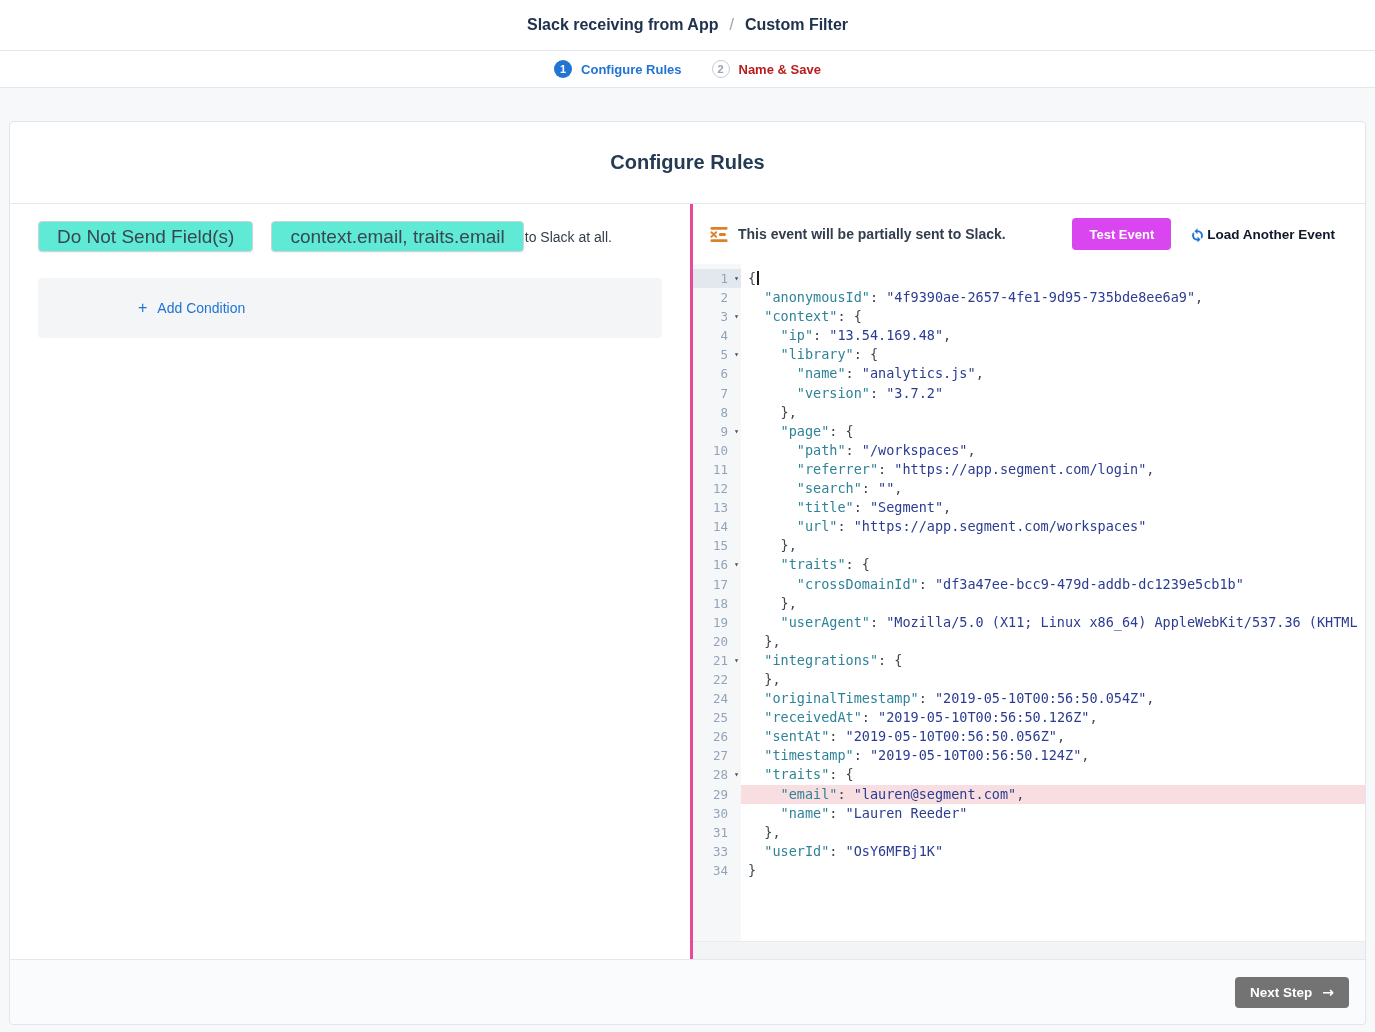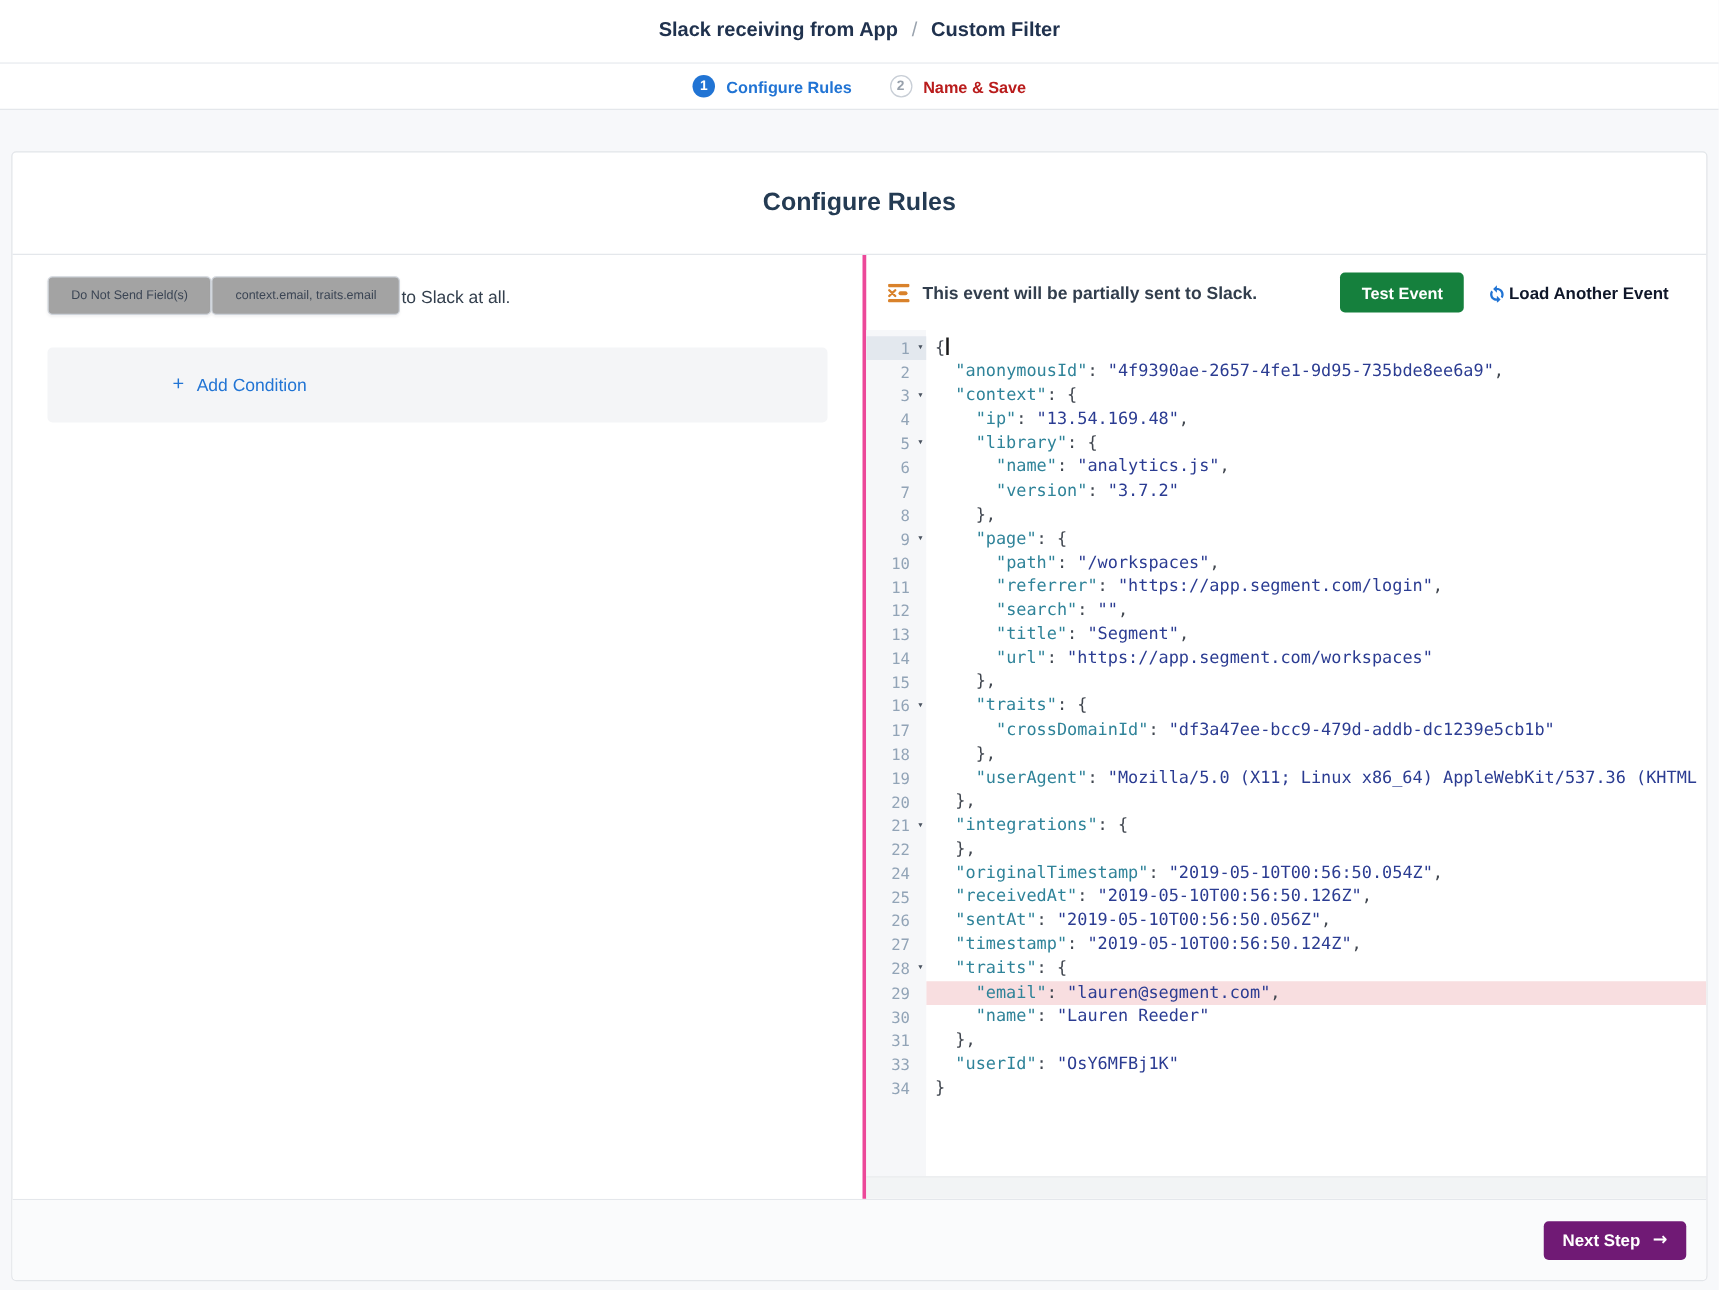--- a/index.html
+++ b/index.html
@@ -40,43 +40,43 @@
   .card-title-row {
     height:82px; border-bottom:1px solid #e4e7eb;
     display:flex; align-items:center; justify-content:center;
     font-size:20px; font-weight:600; color:#243b53;
   }
   .card-body { display:flex; align-items:stretch; }
   
   .left-panel { width:680px; flex:0 0 680px; padding:17px 28px 0; }
   .rule-row { display:flex; align-items:center; }
   .chip {
-    background:#a3a3a3; border:1px solid #ced3da; border-radius:4px;
-    height:31px; padding:0 18px; font-size:10px; color:#3b4554;
+    background:#5eead4; border:1px solid #ced3da; border-radius:4px;
+    height:31px; padding:0 18px; font-size:19px; color:#3b4554;
     font-family:inherit; box-shadow:0 1px 2px rgba(27,39,51,0.06);
     cursor:pointer; white-space:nowrap;
   }
-  .chip + .chip { }
+  .chip + .chip { margin-left:18px; }
   .rule-suffix { margin-left:1px; font-size:14px; color:#333f4d; }
   .add-box {
     margin-top:26px; background:#f4f5f7; border-radius:4px;
     height:60px; display:flex; align-items:center; padding-left:100px;
   }
   .add-link {
     color:#2174d4; font-size:14px; font-weight:500;
     display:flex; align-items:center; gap:10px; cursor:pointer; text-decoration:none;
   }
   .add-link .plus { font-size:16px; font-weight:400; line-height:1; }
   
   .right-panel { flex:1; min-width:0; border-left:3px solid #ec4899; display:flex; flex-direction:column; }
   .event-header { height:60px; flex:0 0 60px; display:flex; align-items:center; padding:0 30px 0 17px; }
   .status-text { margin-left:10px; font-size:14px; font-weight:700; color:#323e4d; white-space:nowrap; }
   .actions { margin-left:auto; display:flex; align-items:center; gap:19px; }
   .btn-primary {
-    background:#15803d; color:#fff; border:none; border-radius:4px;
+    background:#d946ef; color:#fff; border:none; border-radius:4px;
     height:32px; padding:0 17px; font-size:13px; font-weight:600;
     font-family:inherit; cursor:pointer; white-space:nowrap;
   }
   .load-link {
     display:flex; align-items:center; gap:2px; color:#0f172a;
     font-size:13.5px; font-weight:600; cursor:pointer; white-space:nowrap;
   }
   
   .editor {
     height:677px; flex:0 0 677px; overflow:hidden; padding-top:5px;
@@ -98,21 +98,21 @@
   .t-p { color:#40464f; }
   .cursor { display:inline-block; width:2px; height:14px; background:#1b1b1b; vertical-align:-2px; margin-left:1px; }
   .editor-scroll { height:18px; flex:0 0 18px; background:#f2f4f5; border-top:1px solid #e9ebee; }
   
   .card-footer {
     height:65px; border-top:1px solid #e4e7eb; background:#fafbfc;
     display:flex; align-items:center; justify-content:flex-end;
     padding-right:16px; border-radius:0 0 4px 4px;
   }
   .next-btn {
-    background:#701a75; color:#fff; border:none; border-radius:4px;
+    background:#737373; color:#fff; border:none; border-radius:4px;
     height:31px; padding:0 15px; font-size:13.5px; font-weight:600;
     font-family:inherit; display:flex; align-items:center; gap:10px; cursor:pointer;
   }
   .next-arrow { font-family:"DejaVu Sans", sans-serif; font-size:14px; line-height:1; }
   .icon-rules svg, .icon-refresh svg { display:block; }
 </style>
 </head>
 <body>
 
 <header class="top-header">

